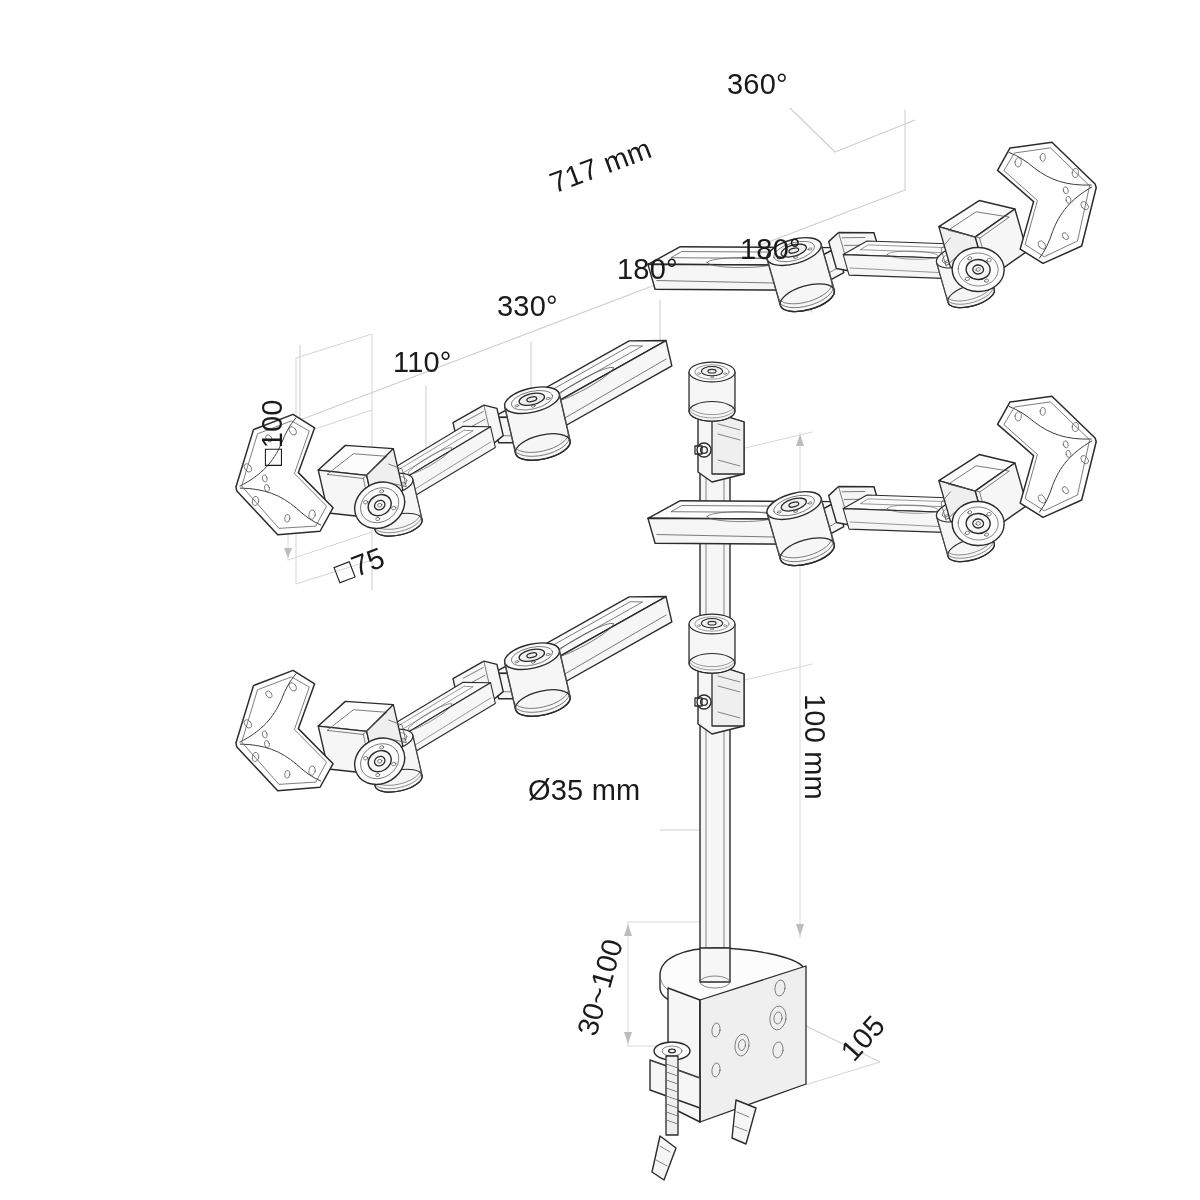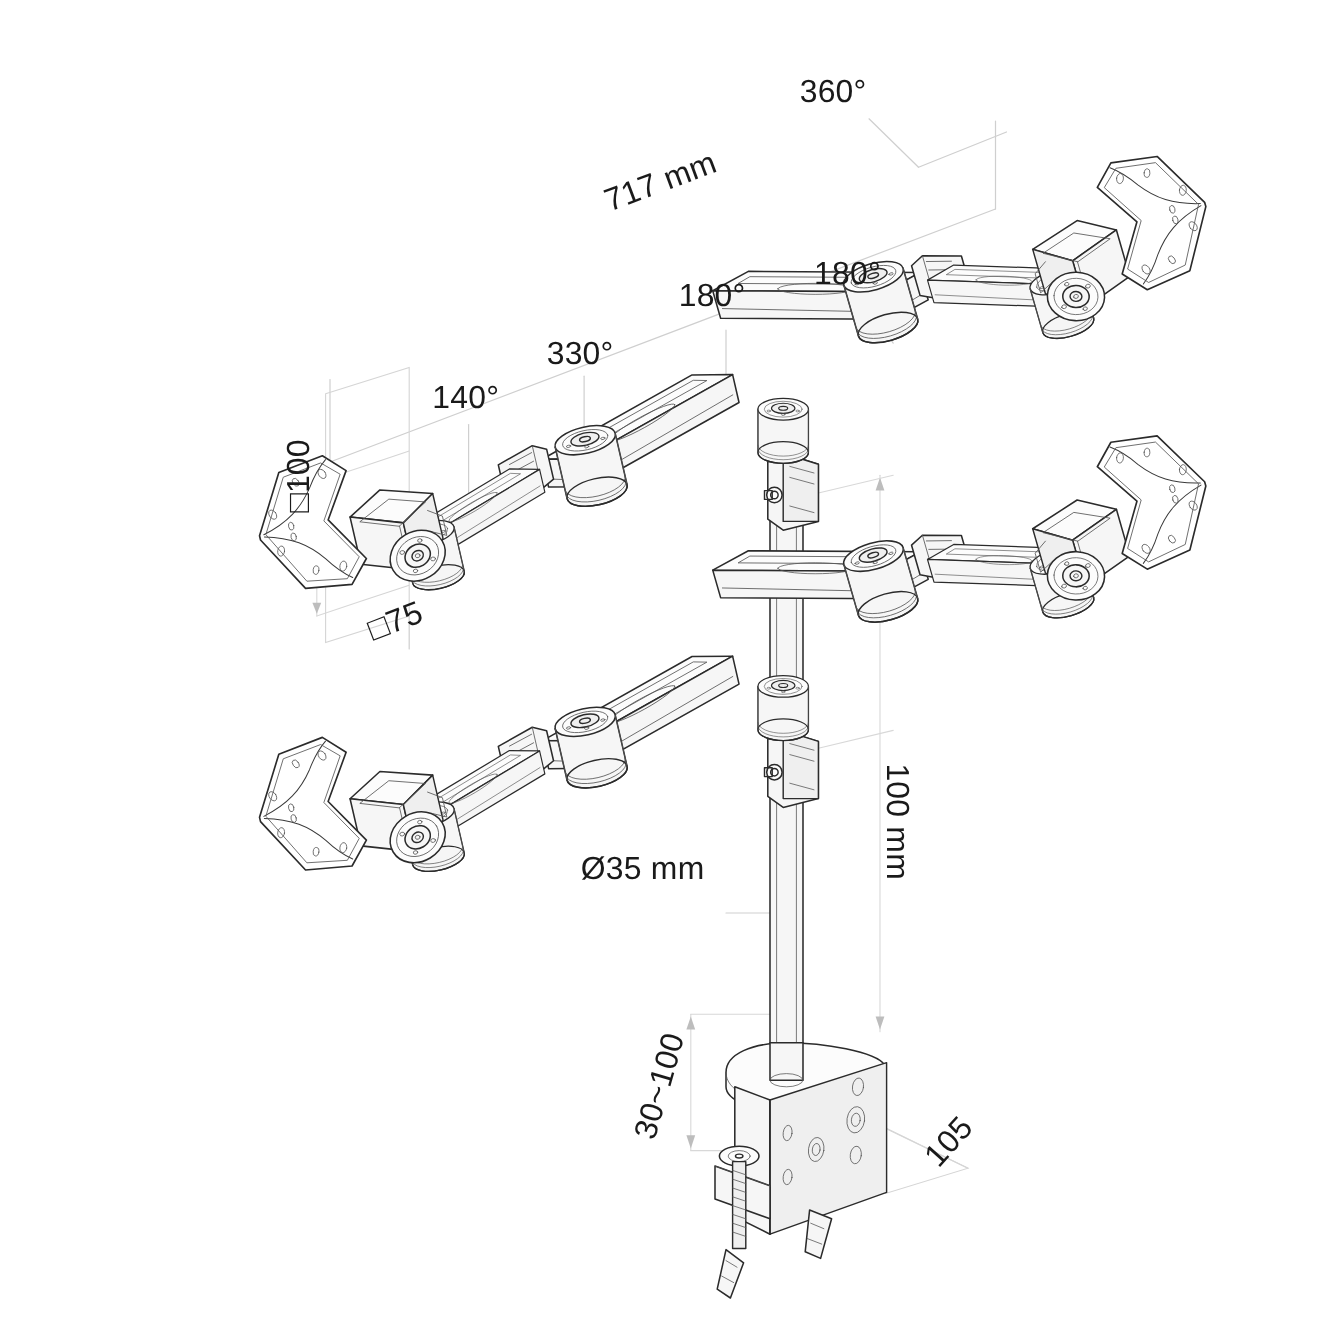--- a/index.html
+++ b/index.html
@@ -33,21 +33,21 @@
     font-weight: 400;
     letter-spacing: 0.2px;
     white-space: nowrap;
     line-height: 1;
     user-select: none;
   }
   .lbl-360     { left: 727px; top: 70px; }
   .lbl-717     { left: 546px; top: 171px; transform: rotate(-20.5deg); transform-origin: left top; }
   .lbl-180a    { left: 617px; top: 255px; }
   .lbl-180b    { left: 740px; top: 235px; }
-  .lbl-330     { left: 497px; top: 308px; }
+  .lbl-330     { left: 497px; top: 292px; }
   .lbl-270     { left: 393px; top: 348px; }
   .lbl-sq100   { left: 258px; top: 466px; transform: rotate(-90deg); transform-origin: left top; }
   .lbl-sq75    { left: 331px; top: 561px; transform: rotate(-21deg); transform-origin: left top; }
   .lbl-100mm   { left: 829px; top: 694px; transform: rotate(90deg); transform-origin: left top; }
   .lbl-d35     { left: 528px; top: 776px; }
   .lbl-30100   { left: 573px; top: 1031px; transform: rotate(-74deg); transform-origin: left top; }
   .lbl-105     { left: 836px; top: 1047px; transform: rotate(-48deg); transform-origin: left top; }
 </style>
 </head>
 <body>
@@ -346,21 +346,21 @@
       </g>
     </g>
 
   </svg>
 
   <div class="dim-label lbl-360">360°</div>
   <div class="dim-label lbl-717">717 mm</div>
   <div class="dim-label lbl-180a">180°</div>
   <div class="dim-label lbl-180b">180°</div>
   <div class="dim-label lbl-330">330°</div>
-  <div class="dim-label lbl-270">140°</div>
+  <div class="dim-label lbl-270">110°</div>
   <div class="dim-label lbl-sq100">□100</div>
   <div class="dim-label lbl-sq75">□75</div>
   <div class="dim-label lbl-100mm">100 mm</div>
   <div class="dim-label lbl-d35">Ø35 mm</div>
   <div class="dim-label lbl-30100">30~100</div>
   <div class="dim-label lbl-105">105</div>
 
 </div>
 
 </body></html>

